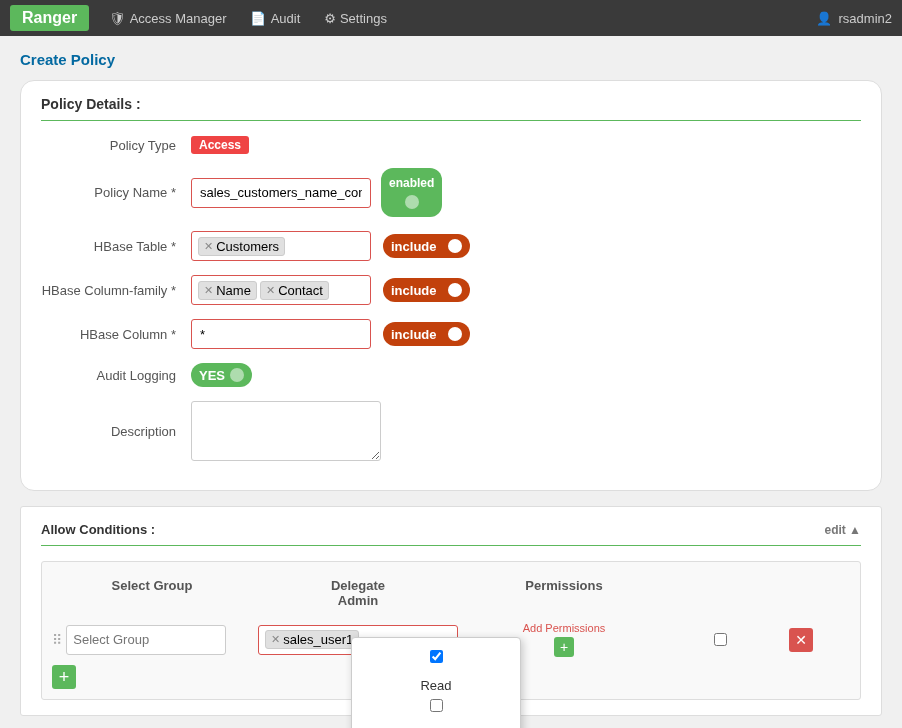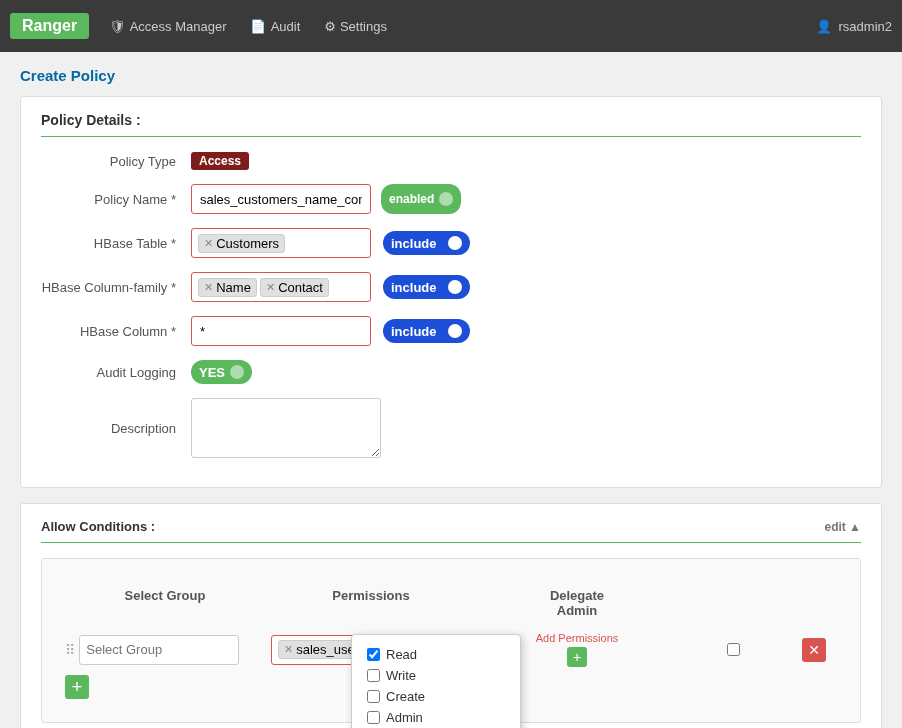--- a/index.html
+++ b/index.html
@@ -3,21 +3,21 @@
   <meta charset="utf-8">
   <style>
     * { box-sizing: border-box; margin: 0; padding: 0; font-family: Arial, sans-serif; font-size: 13px; }
     body { background: #f0f0f0; min-height: 728px; }
 
     
     .topnav {
       background: #3a3a3a;
       display: flex;
       align-items: center;
-      height: 52px;
+      height: 36px;
       padding: 0 10px;
     }
     .topnav-brand {
       background: #5cb85c;
       color: white;
       font-weight: bold;
       font-size: 16px;
       padding: 4px 12px;
       border-radius: 3px;
       margin-right: 8px;
@@ -46,21 +46,21 @@
       font-size: 15px;
       font-weight: bold;
       color: #0369a1;
       margin-bottom: 12px;
     }
 
     
     .section-card {
       background: white;
       border: 1px solid #ddd;
-      border-radius: 3px;
+      border-radius: 14px;
       padding: 15px 20px;
       margin-bottom: 15px;
     }
     .section-title {
       font-size: 14px;
       font-weight: bold;
       color: #333;
       padding-bottom: 8px;
       border-bottom: 1px solid #5cb85c;
       margin-bottom: 15px;
@@ -115,41 +115,41 @@
       gap: 3px;
     }
     .tag-x {
       color: #888;
       cursor: pointer;
       font-size: 11px;
     }
 
     .include-toggle {
       margin-left: 12px;
-      background: #1d4ed8;
+      background: #c2410c;
       border-radius: 12px;
       padding: 2px 8px;
       color: white;
       font-size: 12px;
       font-weight: bold;
       display: flex;
       align-items: center;
       gap: 11px;
       height: 24px;
     }
     .include-dot-active {
       width: 14px;
       height: 14px;
       border-radius: 50%;
       background: white;
     }
 
     
     .badge-access {
-      background: #7f1d1d;
+      background: #ef4444;
       color: white;
       border-radius: 3px;
       padding: 2px 8px;
       font-size: 12px;
       font-weight: bold;
     }
 
     
     .yes-toggle {
       background: #5cb85c;
@@ -200,21 +200,21 @@
       color: #777;
       font-size: 12px;
       cursor: pointer;
     }
 
     
     .cond-table-wrap {
       background: #f9f9f9;
       border: 1px solid #ddd;
       border-radius: 3px;
-      padding: 23px;
+      padding: 10px;
     }
     .cond-table-header {
       display: grid;
       grid-template-columns: 200px 200px 200px 100px 50px;
       gap: 6px;
       margin-bottom: 8px;
     }
     .cond-header-cell {
       text-align: center;
       font-weight: bold;
@@ -354,43 +354,45 @@
       font-size: 13px;
       font-weight: bold;
       color: #555;
       margin-bottom: 10px;
       padding-bottom: 6px;
       border-bottom: 1px solid #eee;
     }
     .popup-check-row {
       display: flex;
       align-items: center;
-      gap: 6px;
+      gap: 15px;
       margin-bottom: 6px;
       font-size: 13px;
       color: #333;
+      flex-direction: column;
     }
     .popup-check-row input[type=checkbox] { margin: 0; }
 
     .perm-cell {
       display: flex;
       flex-direction: column;
       align-items: center;
       gap: 3px;
       position: relative;
     }
 
     .enabled-badge {
       display: inline-flex;
       align-items: center;
       background: #5cb85c;
       border-radius: 12px;
       padding: 8px 8px;
       gap: 5px;
       margin-left: 10px;
+      flex-direction: column;
     }
     .enabled-text {
       color: white;
       font-size: 12px;
       font-weight: bold;
     }
     .toggle-circle-off {
       width: 14px;
       height: 14px;
       border-radius: 50%;
@@ -498,22 +500,22 @@
   <div class="allow-section" style="position:relative;">
     <div class="allow-title">
       <span>Allow Conditions :</span>
       <span class="hide-link">edit ▲</span>
     </div>
 
     <div class="cond-table-wrap">
 
       <div class="cond-table-header">
         <div class="cond-header-cell">Select Group</div>
+        <div class="cond-header-cell">Delegate<br>Admin</div>
         <div class="cond-header-cell">Permissions</div>
-        <div class="cond-header-cell">Delegate<br>Admin</div>
         <div class="cond-header-cell"></div>
       </div>
 
       <div class="cond-row">
         <div class="cond-drag">
           <span class="drag-handle">⠿</span>
           <input class="select-group-input" type="text" placeholder="Select Group" style="width: 160px; color: rgb(170, 170, 170);">
         </div>
         <div class="user-tag-box">
           <span class="tag">

